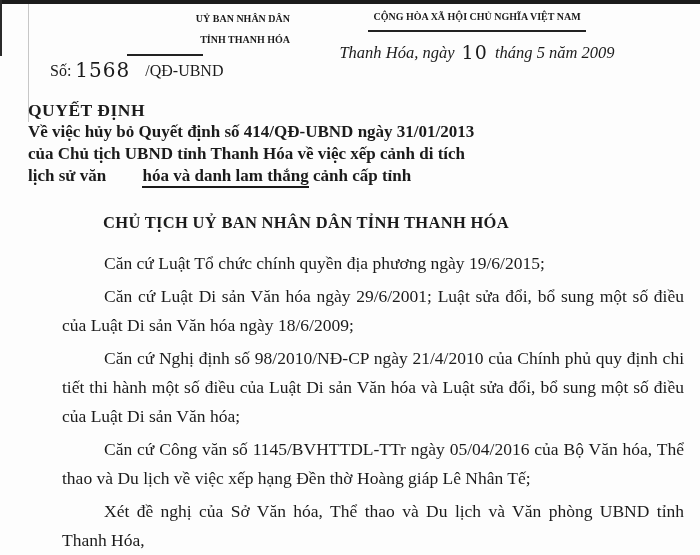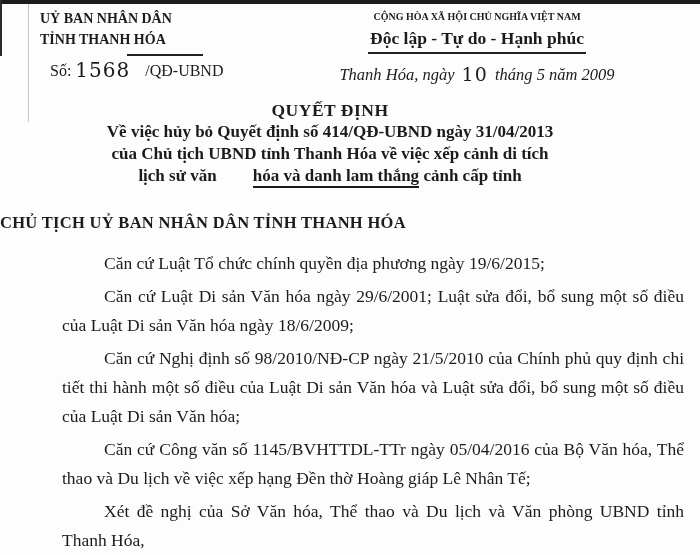--- a/index.html
+++ b/index.html
@@ -13,21 +13,21 @@
     color: #1b1b1b;
   }
   
   .topbar { position: absolute; top: 0; left: 0; width: 700px; height: 4px; background: #1c1c1c; }
   .edge-stub { position: absolute; top: 0; left: 0; width: 2px; height: 56px; background: #2a2a2a; }
   .fold-line { position: absolute; top: 4px; left: 28px; width: 1px; height: 118px; background: #9a9a9a; opacity: .55; }
 
   
   .hleft {
     position: absolute; top: 8px; left: 40px; width: 250px;
-    text-align: left; font-weight: bold; font-size: 14px; line-height: 21px;
+    text-align: right; font-weight: bold; font-size: 10px; line-height: 21px;
   }
   .hleft .rule { width: 76px; height: 2px; background: #222; margin: 4px auto 0; }
   .so-line { position: absolute; top: 57px; left: 50px; font-size: 16px; white-space: nowrap; }
   .hand {
     font-family: "DejaVu Serif", serif;
     font-size: 20px; letter-spacing: 1px;
     position: relative; top: 1px;
   }
   .so-suffix { margin-left: 11px; }
 
@@ -41,29 +41,29 @@
   .hright .rule { width: 218px; height: 2px; background: #222; margin: 3px auto 0; }
   .date-line {
     margin-top: 8px; font-style: italic; font-weight: normal; font-size: 16.5px;
     white-space: nowrap;
   }
   .date-line .hand { font-size: 19px; font-style: normal; padding: 0 3px; }
 
   
   .title-block {
     position: absolute; top: 99px; left: 0; width: 660px;
-    text-align: center; font-weight: bold; font-size: 17px; line-height: 22px;
+    font-weight: bold; font-size: 17px; line-height: 22px; padding-left: 28px;
   }
   .title-block .main { font-size: 17.5px; letter-spacing: .5px; }
   .u-part { border-bottom: 2px solid #1b1b1b; padding-bottom: 1px; margin-left: 32px; }
 
   
   .section-heading {
     position: absolute; top: 213px; left: 0; width: 612px;
-    text-align: left; font-weight: bold; font-size: 16.5px; letter-spacing: .3px;
+    text-align: center; font-weight: bold; font-size: 16.5px; letter-spacing: .3px;
   }
 
   
   .body-text {
     position: absolute; top: 249px; left: 62px; width: 626px;
     font-size: 17.5px; line-height: 29px; text-align: justify;
   }
   .body-text p { margin: 0 4px 4px 0; text-indent: 42px; }
 </style>
 </head>
@@ -82,39 +82,38 @@
   </div>
 
   <div class="so-line">
     <span>Số:</span>
     <span class="hand">1568</span>
     <span class="so-suffix">/QĐ-UBND</span>
   </div>
 
   <div class="hright">
     <div class="l1">CỘNG HÒA XÃ HỘI CHỦ NGHĨA VIỆT NAM</div>
-    <div class="l2">Độc lập - Tự do - Hạnh phúc</div>
     <div class="rule"></div>
     <div class="date-line">
       <span>Thanh Hóa, ngày</span>
       <span class="hand">10</span>
       <span>tháng 5 năm 2009</span>
     </div>
   </div>
 
   <div class="title-block">
     <div class="main">QUYẾT ĐỊNH</div>
-    <div>Về việc hủy bỏ Quyết định số 414/QĐ-UBND ngày 31/04/2013</div>
+    <div>Về việc hủy bỏ Quyết định số 414/QĐ-UBND ngày 31/01/2013</div>
     <div>của Chủ tịch UBND tỉnh Thanh Hóa về việc xếp cảnh di tích</div>
     <div><span>lịch sử văn </span><span class="u-part">hóa và danh lam thắng</span><span> cảnh cấp tỉnh</span></div>
   </div>
 
   <div class="section-heading">CHỦ TỊCH UỶ BAN NHÂN DÂN TỈNH THANH HÓA</div>
 
   <div class="body-text">
     <p>Căn cứ Luật Tổ chức chính quyền địa phương ngày 19/6/2015;</p>
     <p>Căn cứ Luật Di sản Văn hóa ngày 29/6/2001; Luật sửa đổi, bổ sung một số điều của Luật Di sản Văn hóa ngày 18/6/2009;</p>
-    <p>Căn cứ Nghị định số 98/2010/NĐ-CP ngày 21/5/2010 của Chính phủ quy định chi tiết thi hành một số điều của Luật Di sản Văn hóa và Luật sửa đổi, bổ sung một số điều của Luật Di sản Văn hóa;</p>
+    <p>Căn cứ Nghị định số 98/2010/NĐ-CP ngày 21/4/2010 của Chính phủ quy định chi tiết thi hành một số điều của Luật Di sản Văn hóa và Luật sửa đổi, bổ sung một số điều của Luật Di sản Văn hóa;</p>
     <p>Căn cứ Công văn số 1145/BVHTTDL-TTr ngày 05/04/2016 của Bộ Văn hóa, Thể thao và Du lịch về việc xếp hạng Đền thờ Hoàng giáp Lê Nhân Tế;</p>
     <p>Xét đề nghị của Sở Văn hóa, Thể thao và Du lịch và Văn phòng UBND tỉnh Thanh Hóa,</p>
   </div>
 
 </div>
 
 </body></html>

